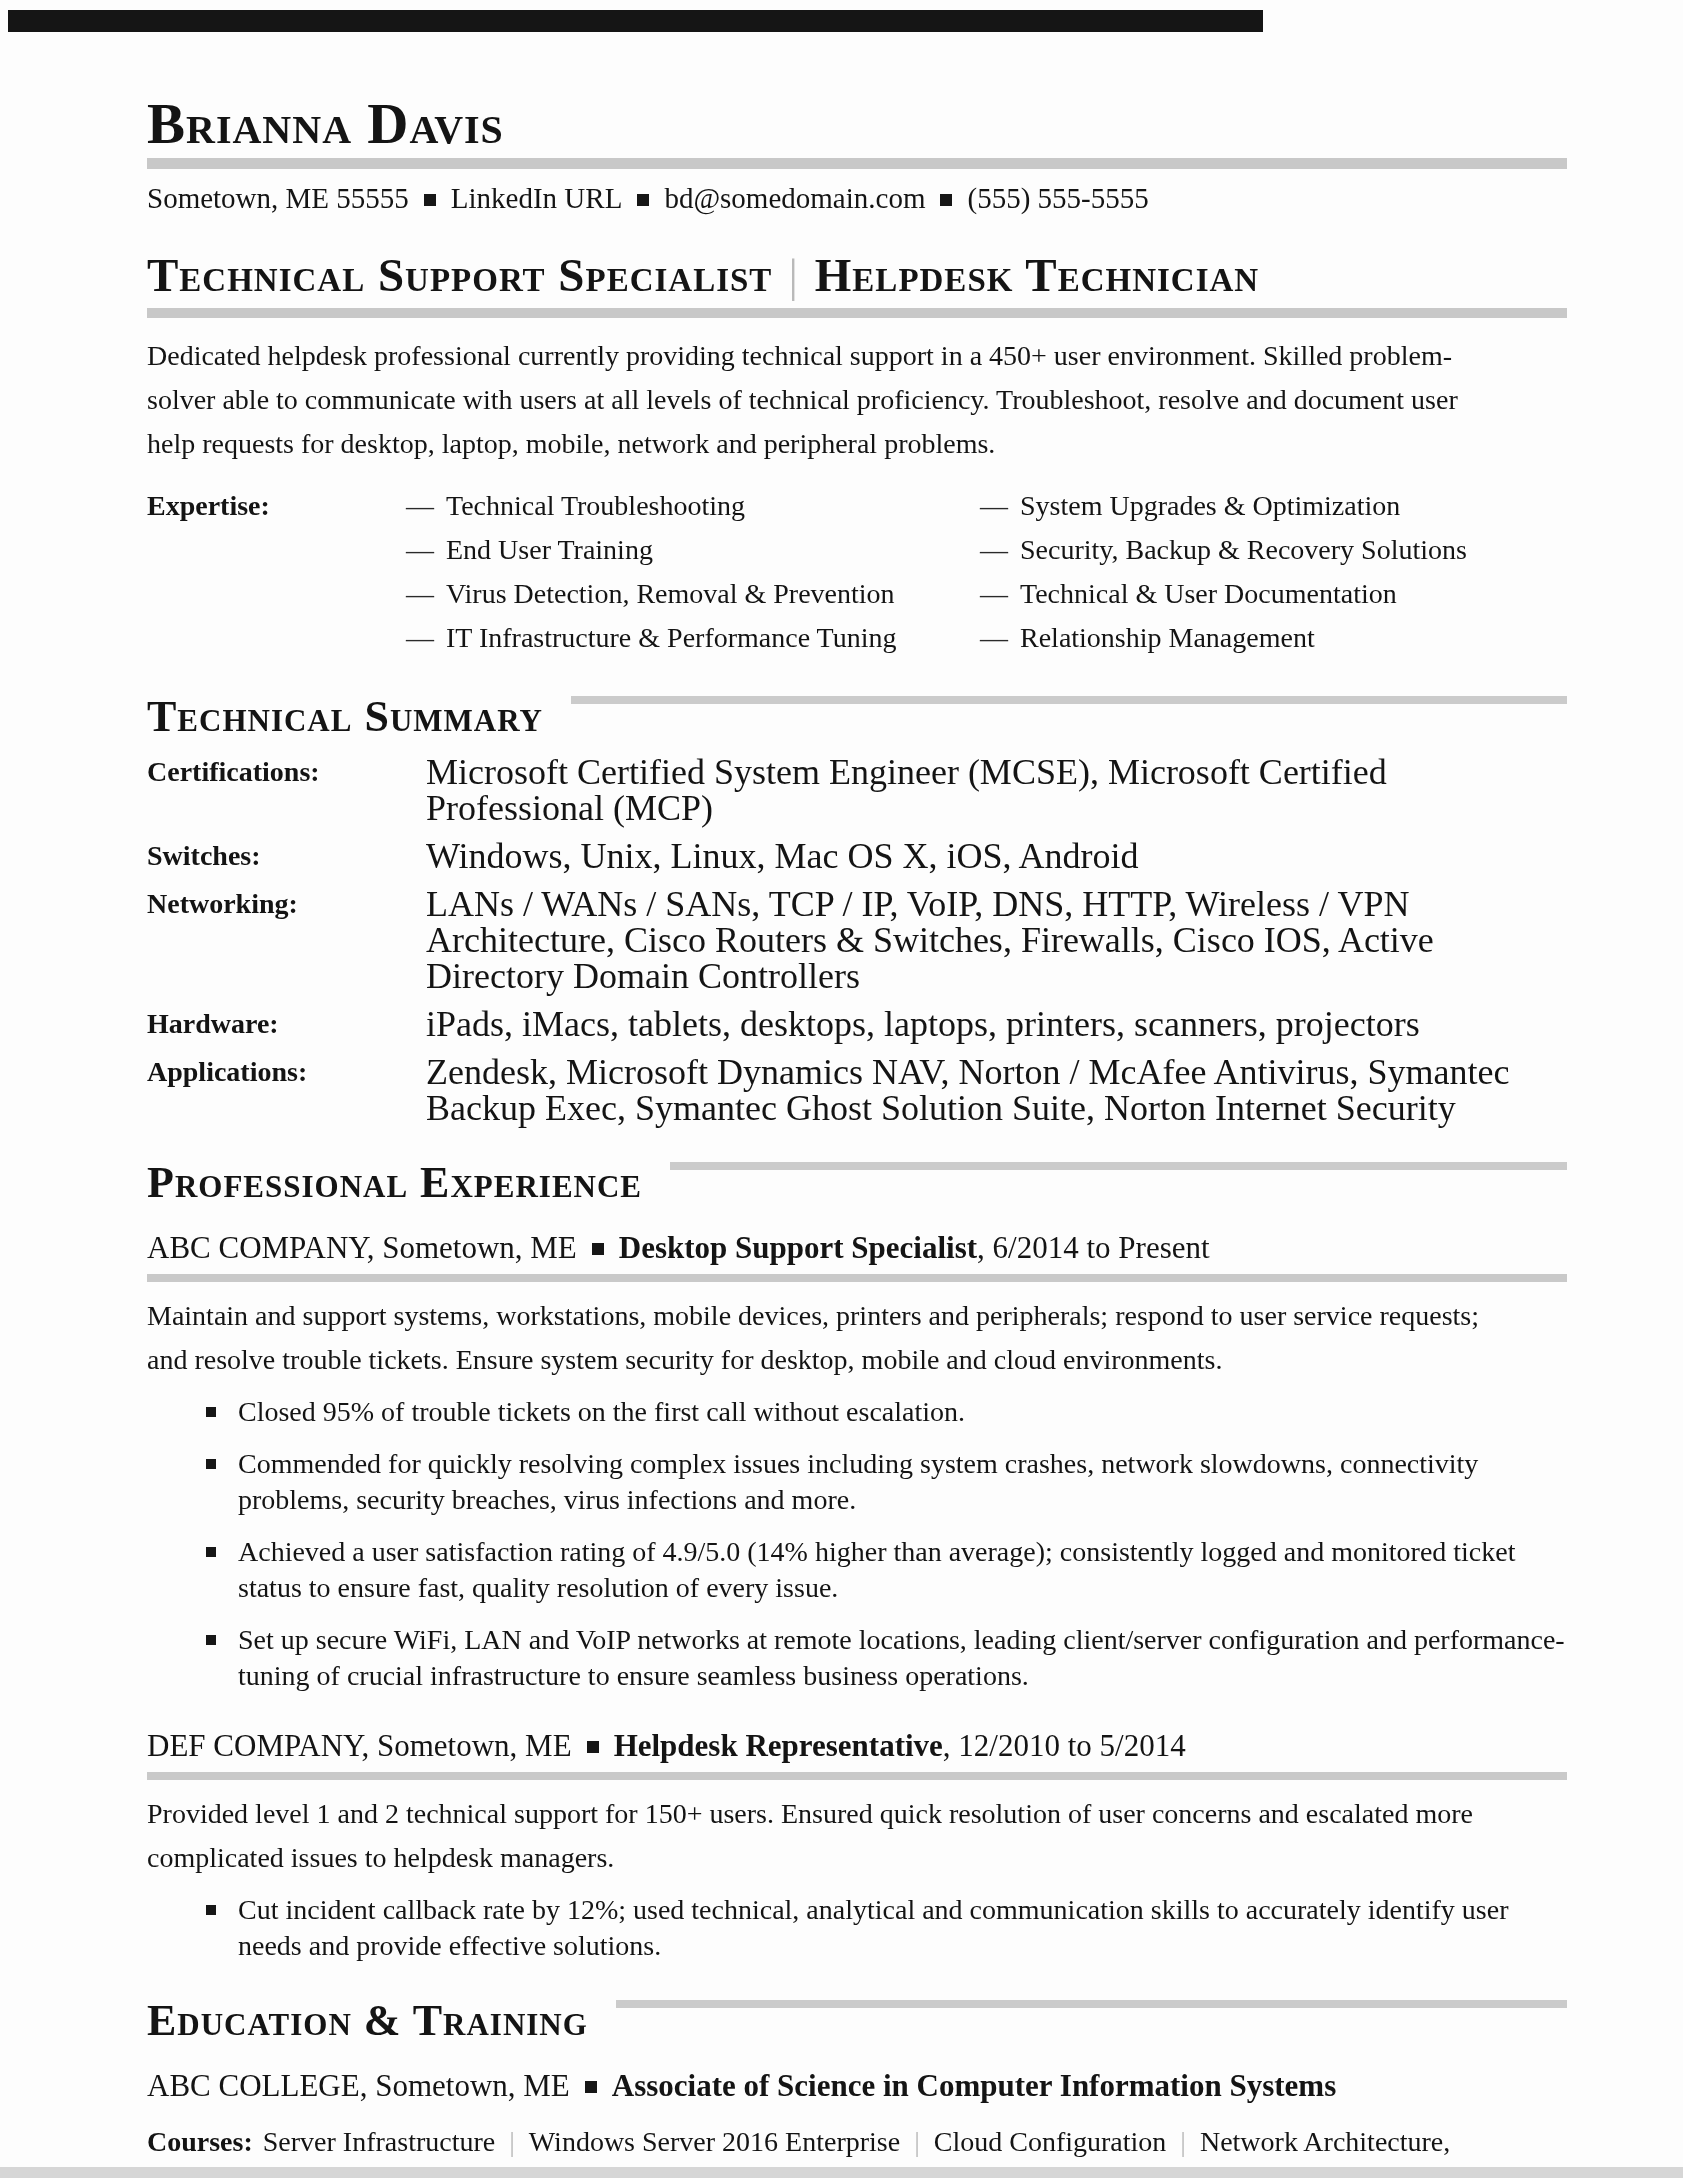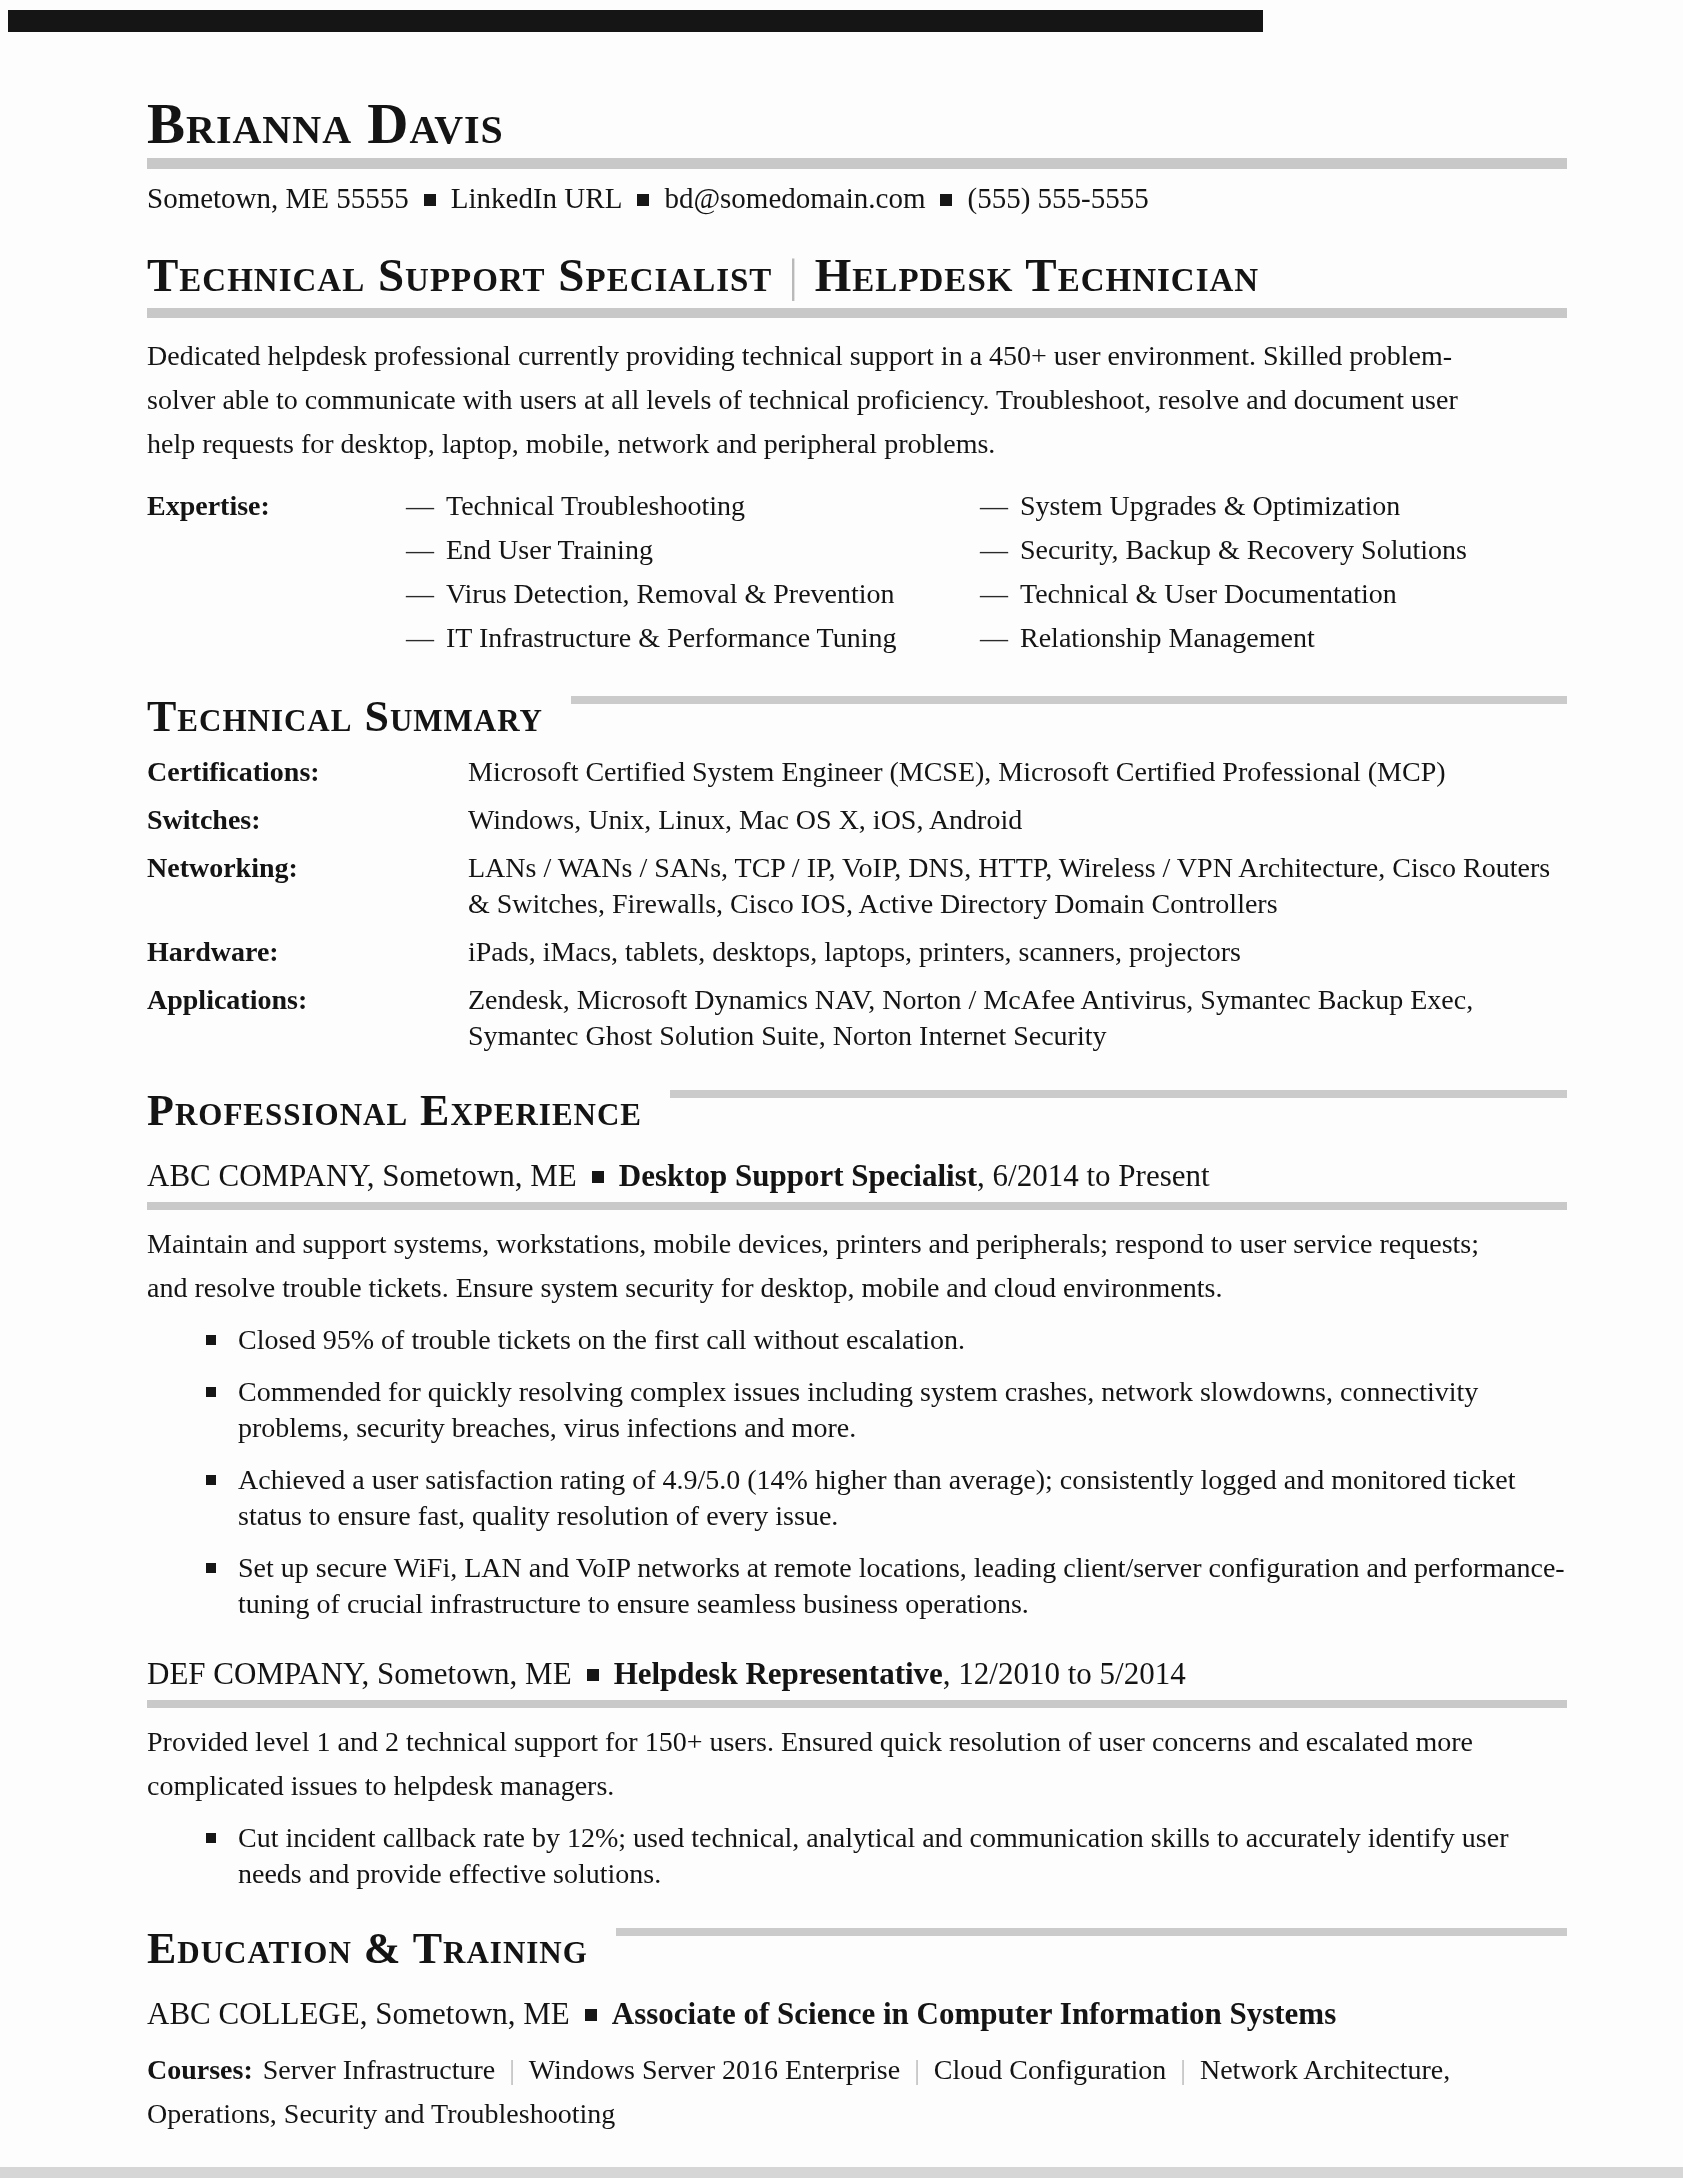--- a/index.html
+++ b/index.html
@@ -81,23 +81,23 @@
     line-height: 50px;
     font-weight: bold;
     font-variant: small-caps;
     letter-spacing: 1px;
     white-space: nowrap;
   }
   .sec-head-rule { flex: 1; height: 8px; background: #cbcbcb; margin-left: 28px; margin-top: 4px; }
 
   
   .ts-table { margin-top: 12px; }
-  .ts-row { display: flex; margin-bottom: 12px; gap: 42px; }
+  .ts-row { display: flex; margin-bottom: 12px; }
   .ts-label { width: 279px; flex-shrink: 0; font-weight: bold; font-size: 28px; line-height: 36px; }
-  .ts-value { flex: 1; max-width: 1143px; font-size: 28px; line-height: 36px; }
+  .ts-value { flex: 1; max-width: 1143px; font-size: 36px; line-height: 36px; }
 
   
   .org-line { margin-top: 20px; font-size: 31px; line-height: 40px; }
   .org-line .sq-sep { vertical-align: 3px; }
   .org-title { font-weight: bold; }
   .job-rule { height: 8px; background: #c9c9c9; margin-top: 6px; }
   .job-desc { margin-top: 12px; max-width: 1354px; }
 
   ul.bullets { list-style: none; margin: 12px 0 0 0; padding: 0; }
   ul.bullets li {

